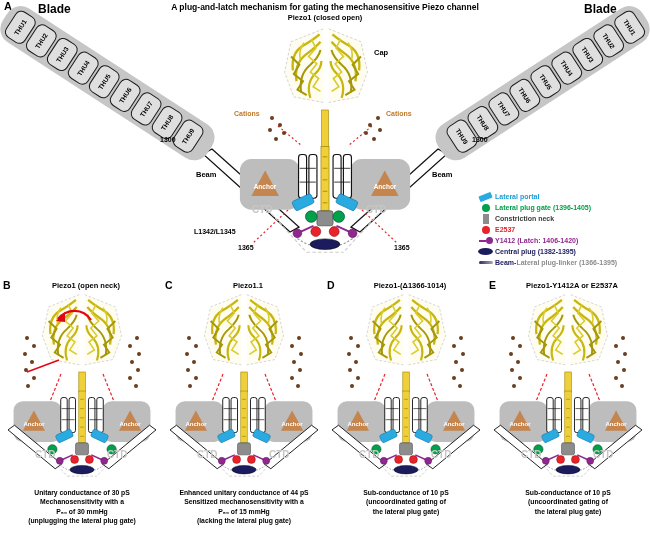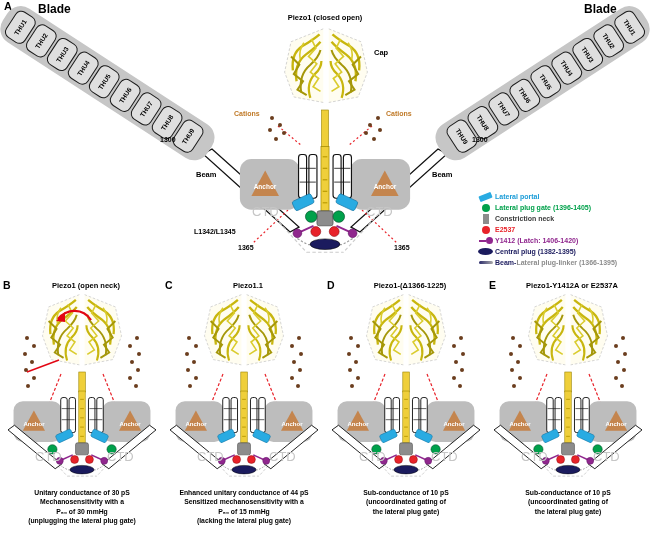--- a/index.html
+++ b/index.html
@@ -13,21 +13,21 @@
   .blade-right{left:390px;top:0;transform:rotate(-33deg);transform-origin:100% 0;flex-direction:row-reverse;}
   .thu{width:23px;height:31px;background:#DFDFDF;border:1.5px solid #1a1a1a;border-radius:7px;display:flex;align-items:center;justify-content:center;flex:0 0 auto;box-sizing:border-box;}
   .thu span{font-size:6.5px;font-weight:bold;transform:rotate(-90deg);white-space:nowrap;color:#000;}
   .blade-right .thu span{transform:rotate(90deg);}
   .center-title{left:255px;top:13px;width:140px;text-align:center;font-weight:bold;font-size:7.5px;color:#000;}
   .small-label{font-weight:bold;font-size:7.5px;color:#000;}
   .num{font-weight:bold;font-size:7px;color:#000;}
   .cations{font-weight:bold;font-size:7px;color:#C07A28;}
   .anchor-label{color:#fff;font-weight:bold;font-size:6px;text-align:center;}
   .anchor-label.big{font-size:6.5px;}
-  .ctd-label{color:#C6C6C6;font-weight:normal;font-size:13px;}
+  .ctd-label{color:#C6C6C6;font-weight:bold;font-size:10px;}
   .legend{display:flex;flex-direction:column;}
   .lrow{display:flex;align-items:center;height:11px;}
   .lsym{width:19px;display:flex;justify-content:center;align-items:center;flex:0 0 auto;}
   .llabel{font-size:7px;font-weight:bold;white-space:nowrap;}
   .sym-portal{width:13px;height:6px;background:#29ABE2;transform:rotate(-22deg);border-radius:1px;display:inline-block;}
   .sym-circle{width:8px;height:8px;border-radius:50%;display:inline-block;}
   .sym-green{background:#00A14B;}
   .sym-red{background:#E8232A;}
   .sym-neck{width:6px;height:10px;background:#8C8C8C;display:inline-block;}
   .sym-latch{display:flex;align-items:center;}
@@ -103,20 +103,21 @@
       <circle cx="104" cy="78.5" r="3.8" fill="#90278E" stroke="#5c1060" stroke-width="0.5"></circle>
       <path d="M56,83 Q66,90 68,88 M104,83 Q94,90 92,88" stroke="#9a9a9a" stroke-width="1" fill="none" stroke-dasharray="2 1.5"></path>
       <ellipse cx="80" cy="88" rx="13" ry="4.6" fill="#1B1B5E" stroke="#000" stroke-width="0.5"></ellipse>
     </symbol>
   </defs>
 </svg>
 
 <div class="fig">
 
   <div class="abs panel-letter" style="left:4px;top:0">A</div>
+  <div class="abs fig-title">A plug-and-latch mechanism for gating the mechanosensitive Piezo channel</div>
 
   <svg class="abs" width="650" height="276" style="left:0;top:0">
     <polygon points="203,154 212,149 299,227 290,232" fill="#fff" stroke="#111" stroke-width="1.3"></polygon>
     <polygon points="447,154 438,149 351,227 360,232" fill="#fff" stroke="#111" stroke-width="1.3"></polygon>
     <rect x="321.5" y="110" width="7" height="38" fill="#EFCF3A" stroke="#9a8400" stroke-width="0.6"></rect>
     <g stroke="#E8232A" stroke-width="1.2" stroke-dasharray="2 2.5" fill="none">
       <line x1="278" y1="126" x2="302" y2="146"></line>
       <line x1="372" y1="126" x2="348" y2="146"></line>
       <line x1="288" y1="210" x2="252" y2="244"></line>
       <line x1="362" y1="210" x2="398" y2="244"></line>
@@ -371,21 +372,21 @@
     <div class="abs caption">
       <div>Enhanced unitary conductance of 44 pS</div>
       <div>Sensitized mechanosensitivity with a</div>
       <div>P₅₀ of 15 mmHg</div>
       <div>(lacking the lateral plug gate)</div>
     </div>
   </div>
 
   <div class="abs bpanel" style="left:325px">
     <div class="bp-letter">D</div>
-    <div class="bp-title">Piezo1-(Δ1366-1225)</div>
+    <div class="bp-title">Piezo1-(Δ1366-1014)</div>
     <svg class="abs" style="left:37px;top:16px;width:88px;height:79px" viewBox="0 0 100 90">
         <use href="#cap-sym"></use>
       </svg>
     <svg class="abs" width="162" height="277" style="left:0;top:0">
       <g fill="#6B3E1E">
         <circle cx="26" cy="62" r="2"></circle>
           <circle cx="33" cy="70" r="2"></circle>
           <circle cx="24" cy="78" r="2"></circle>
           <circle cx="31" cy="86" r="2"></circle>
           <circle cx="25" cy="94" r="2"></circle>

